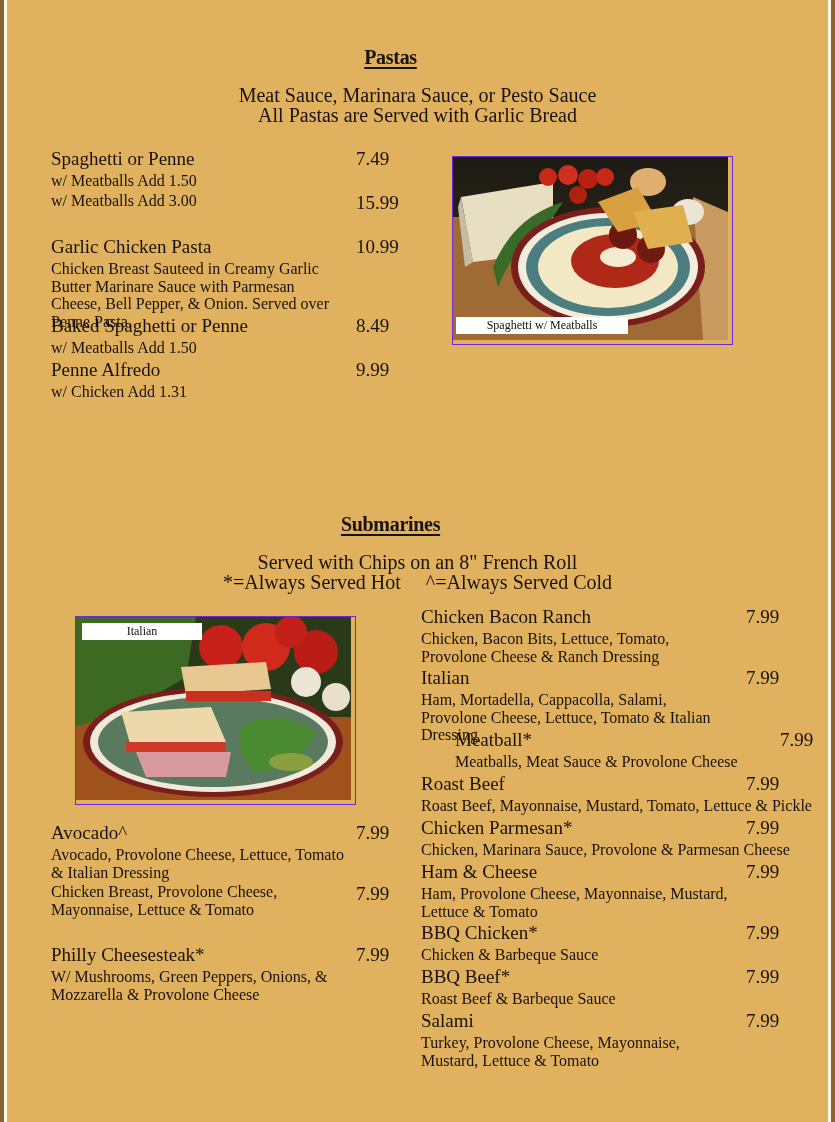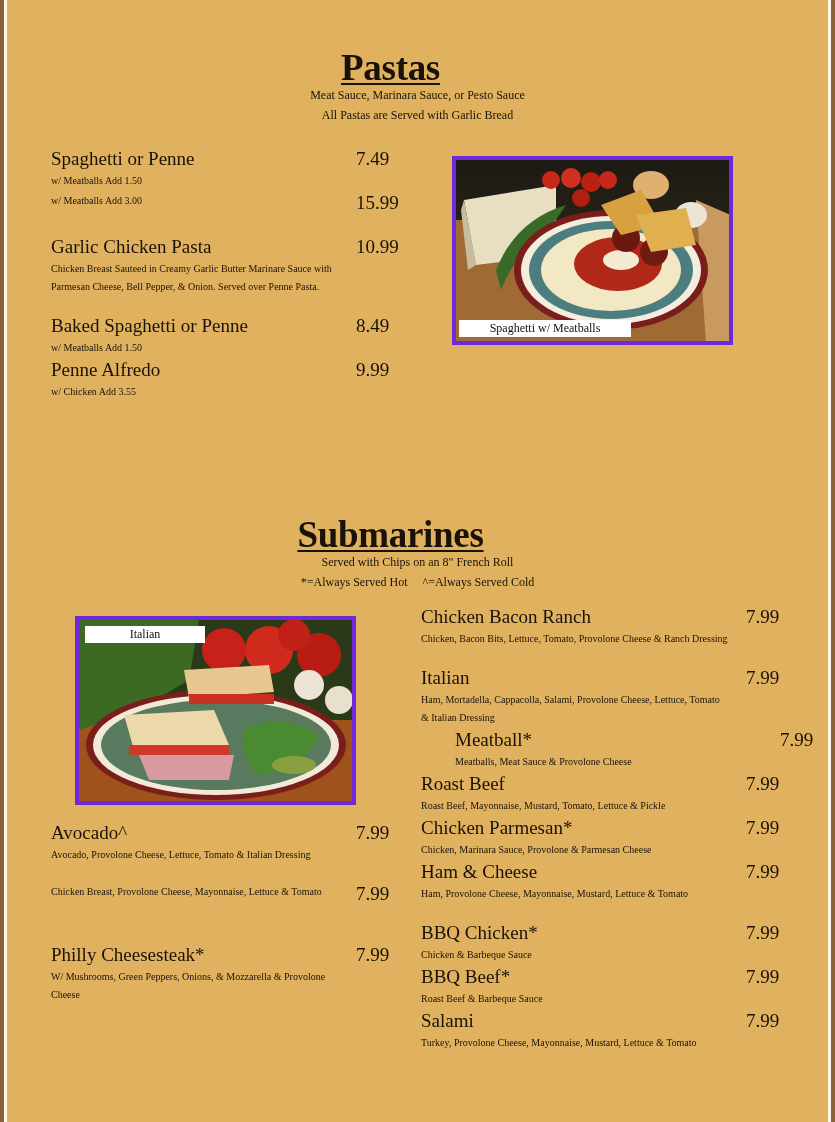--- a/index.html
+++ b/index.html
@@ -9,35 +9,35 @@
       font-family: "Liberation Serif", "DejaVu Serif", serif;
       color: #1a1208;
     }
     .edge-left { position: absolute; left: 0; top: 0; width: 4px; height: 1122px; background: #8a6238; }
     .edge-left-w { position: absolute; left: 4px; top: 0; width: 3px; height: 1122px; background: #fff8e8; }
     .edge-right { position: absolute; right: 0; top: 0; width: 4px; height: 1122px; background: #8a6238; }
     .edge-right-w { position: absolute; right: 4px; top: 0; width: 3px; height: 1122px; background: #fff8e8; }
 
     .section-title {
       position: absolute; left: 0; width: 781px; text-align: center;
-      font-weight: bold; font-size: 37px; text-decoration: underline;
+      font-weight: bold; font-size: 20px; text-decoration: underline;
       text-decoration-thickness: 2px; text-underline-offset: 3px;
       letter-spacing: -0.3px;
     }
     .subtitle {
       position: absolute; left: 0; width: 835px; text-align: center;
-      font-size: 12px; line-height: 20px;
+      font-size: 20px; line-height: 20px;
     }
     .item { position: absolute; }
     .item-name { font-size: 19px; line-height: 24px; white-space: nowrap; }
     .item-price { position: absolute; top: 0; font-size: 19px; line-height: 24px; }
-    .item-desc { font-size: 10px; line-height: 17.5px; margin-top: 1px; }
+    .item-desc { font-size: 16px; line-height: 17.5px; margin-top: 1px; }
 
     .photo {
-      position: absolute; border: 4px solid #6d28d9; box-sizing: border-box; overflow: hidden;
+      position: absolute; border: 1px solid #6d28d9; box-sizing: border-box; overflow: hidden;
     }
     .caption {
       position: absolute; background: #ffffff; font-size: 12px; text-align: center;
       line-height: 17px; color: #111;
     }
   </style>
 </head>
 <body>
 
 <div class="edge-left"></div>
@@ -68,21 +68,21 @@
 
 <div class="item" style="left:51px; top:314px; width:355px;">
   <div class="item-name">Baked Spaghetti or Penne</div>
   <div class="item-price" style="left:305px;">8.49</div>
   <div class="item-desc">w/ Meatballs Add 1.50</div>
 </div>
 
 <div class="item" style="left:51px; top:358px; width:355px;">
   <div class="item-name">Penne Alfredo</div>
   <div class="item-price" style="left:305px;">9.99</div>
-  <div class="item-desc">w/ Chicken Add 3.55</div>
+  <div class="item-desc">w/ Chicken Add 1.31</div>
 </div>
 
 <div class="photo" style="left:452px; top:156px; width:281px; height:189px;">
   <svg width="275" height="183" viewBox="0 0 275 183">
     <defs>
       <linearGradient id="bg1" x1="0" y1="0" x2="0" y2="1">
         <stop offset="0" stop-color="#1c1a14"></stop>
         <stop offset="0.45" stop-color="#2a2418"></stop>
         <stop offset="0.55" stop-color="#8a5a2a"></stop>
         <stop offset="1" stop-color="#5a3414"></stop>

